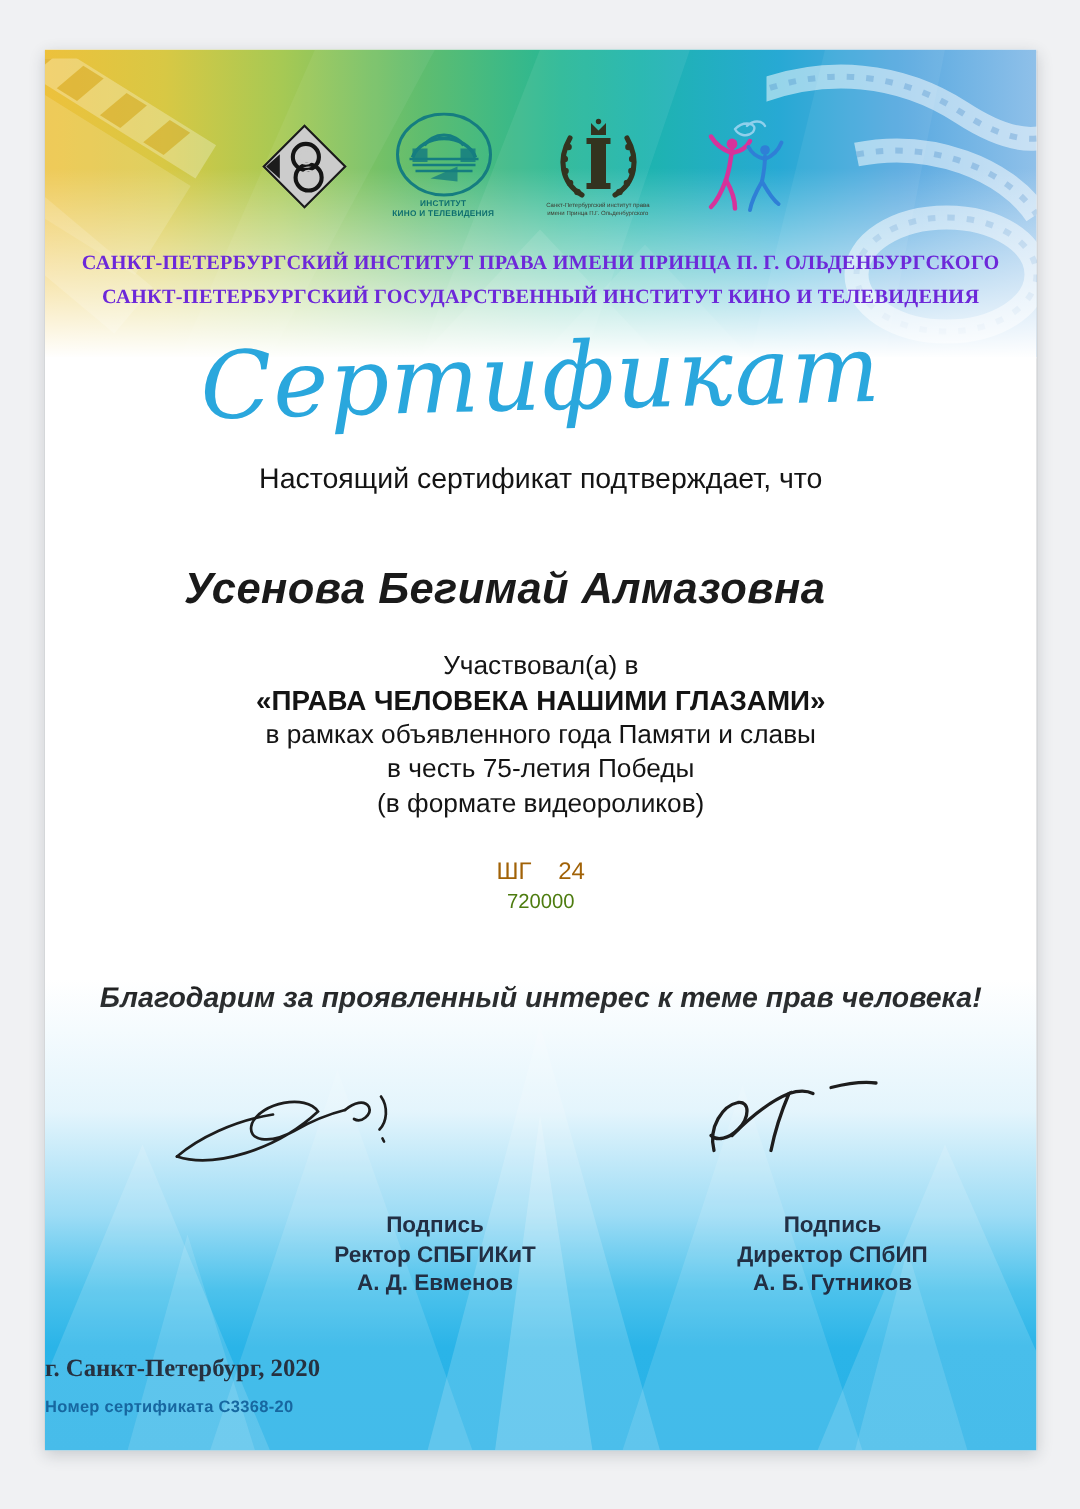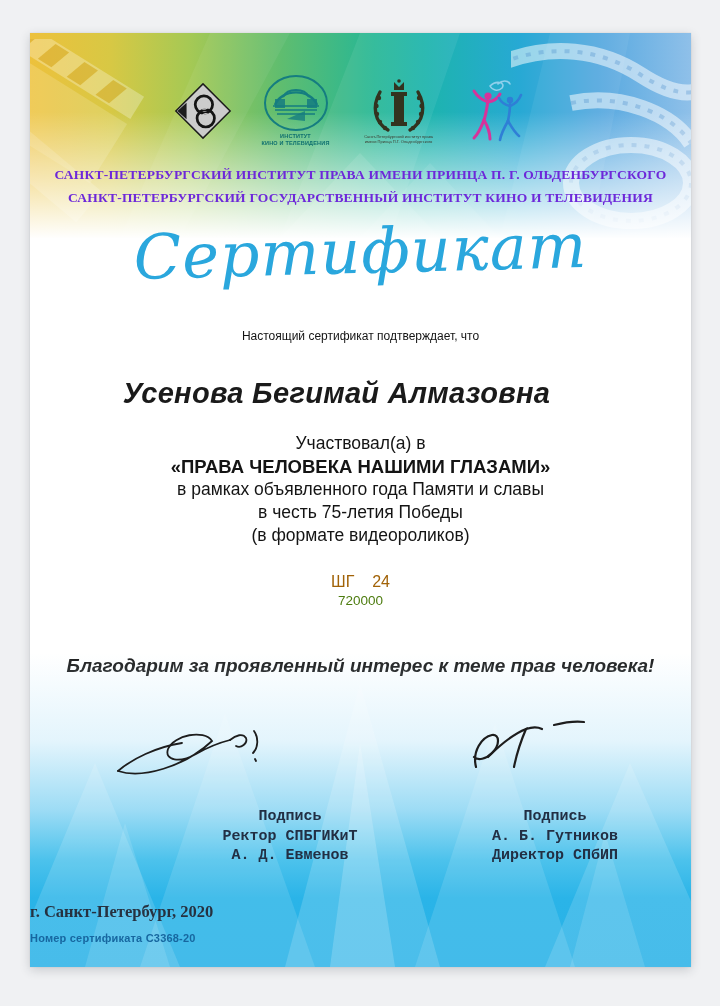--- a/index.html
+++ b/index.html
@@ -43,22 +43,22 @@
     font-family:"Liberation Serif", serif;font-weight:600;
     font-size:13.5px;line-height:23px;color:#6d28d9;letter-spacing:.2px;
   }
   .title{
     position:absolute;left:0;top:182px;width:100%;text-align:center;
     font-family:"DejaVu Serif", serif;font-style:italic;
     font-size:62px;color:#2aa7dd;letter-spacing:1px;
     transform:rotate(-1.5deg);
   }
   .confirm-line{
-    position:absolute;left:0;top:296px;width:100%;text-align:center;
-    font-size:12px;color:#141414;
+    position:absolute;left:0;top:276px;width:100%;text-align:center;
+    font-size:19px;color:#141414;
   }
   .recipient{
     position:absolute;left:0;top:344px;width:100%;text-align:center;
     padding-right:48px;box-sizing:border-box;
     font-size:29px;font-weight:bold;font-style:italic;color:#1a1a1a;
     letter-spacing:.3px;
   }
   .participation{
     position:absolute;left:0;top:399px;width:100%;text-align:center;
     font-size:17.5px;line-height:23px;color:#141414;
@@ -80,21 +80,21 @@
   .bottom-band{
     position:absolute;left:0;top:620px;width:100%;height:314px;
     background:linear-gradient(180deg,rgba(214,240,252,0) 0%,rgba(205,236,250,.55) 28%,#9ddcf5 50%,#4cc2ec 66%,#2ab4e8 78%,#29b2e7 100%);
   }
   .bottom-tris{position:absolute;left:0;top:0;width:100%;height:100%;}
   .sig-img{position:absolute;}
   .sig-left{left:82px;top:678px;}
   .sig-right{left:432px;top:684px;}
   .sig-block{
     position:absolute;top:774px;width:260px;text-align:center;
-    font-family:Liberation Mono, monospace;font-weight:600;
+    font-family:Liberation Sans, sans-serif;font-weight:600;
     font-size:15px;line-height:19.5px;color:#222f44;
   }
   .sig-block-left{left:130px;}
   .sig-block-right{left:395px;}
   .place-date{
     position:absolute;left:0;top:869px;width:100%;
     font-family:"Liberation Serif", serif;font-weight:600;
     font-size:16.5px;color:#263140;
   }
   .cert-number{
@@ -283,20 +283,20 @@
     </g>
   </svg>
 
   <div class="sig-block sig-block-left">
     <div>Подпись</div>
     <div>Ректор СПБГИКиТ</div>
     <div>А. Д. Евменов</div>
   </div>
   <div class="sig-block sig-block-right">
     <div>Подпись</div>
+    <div>Директор СПбИП</div>
     <div>А. Б. Гутников</div>
-    <div>Директор СПбИП</div>
   </div>
 
   <div class="place-date">г. Санкт-Петербург, 2020</div>
   <div class="cert-number">Номер сертификата С3368-20</div>
 
 </div>
 
 </body></html>

